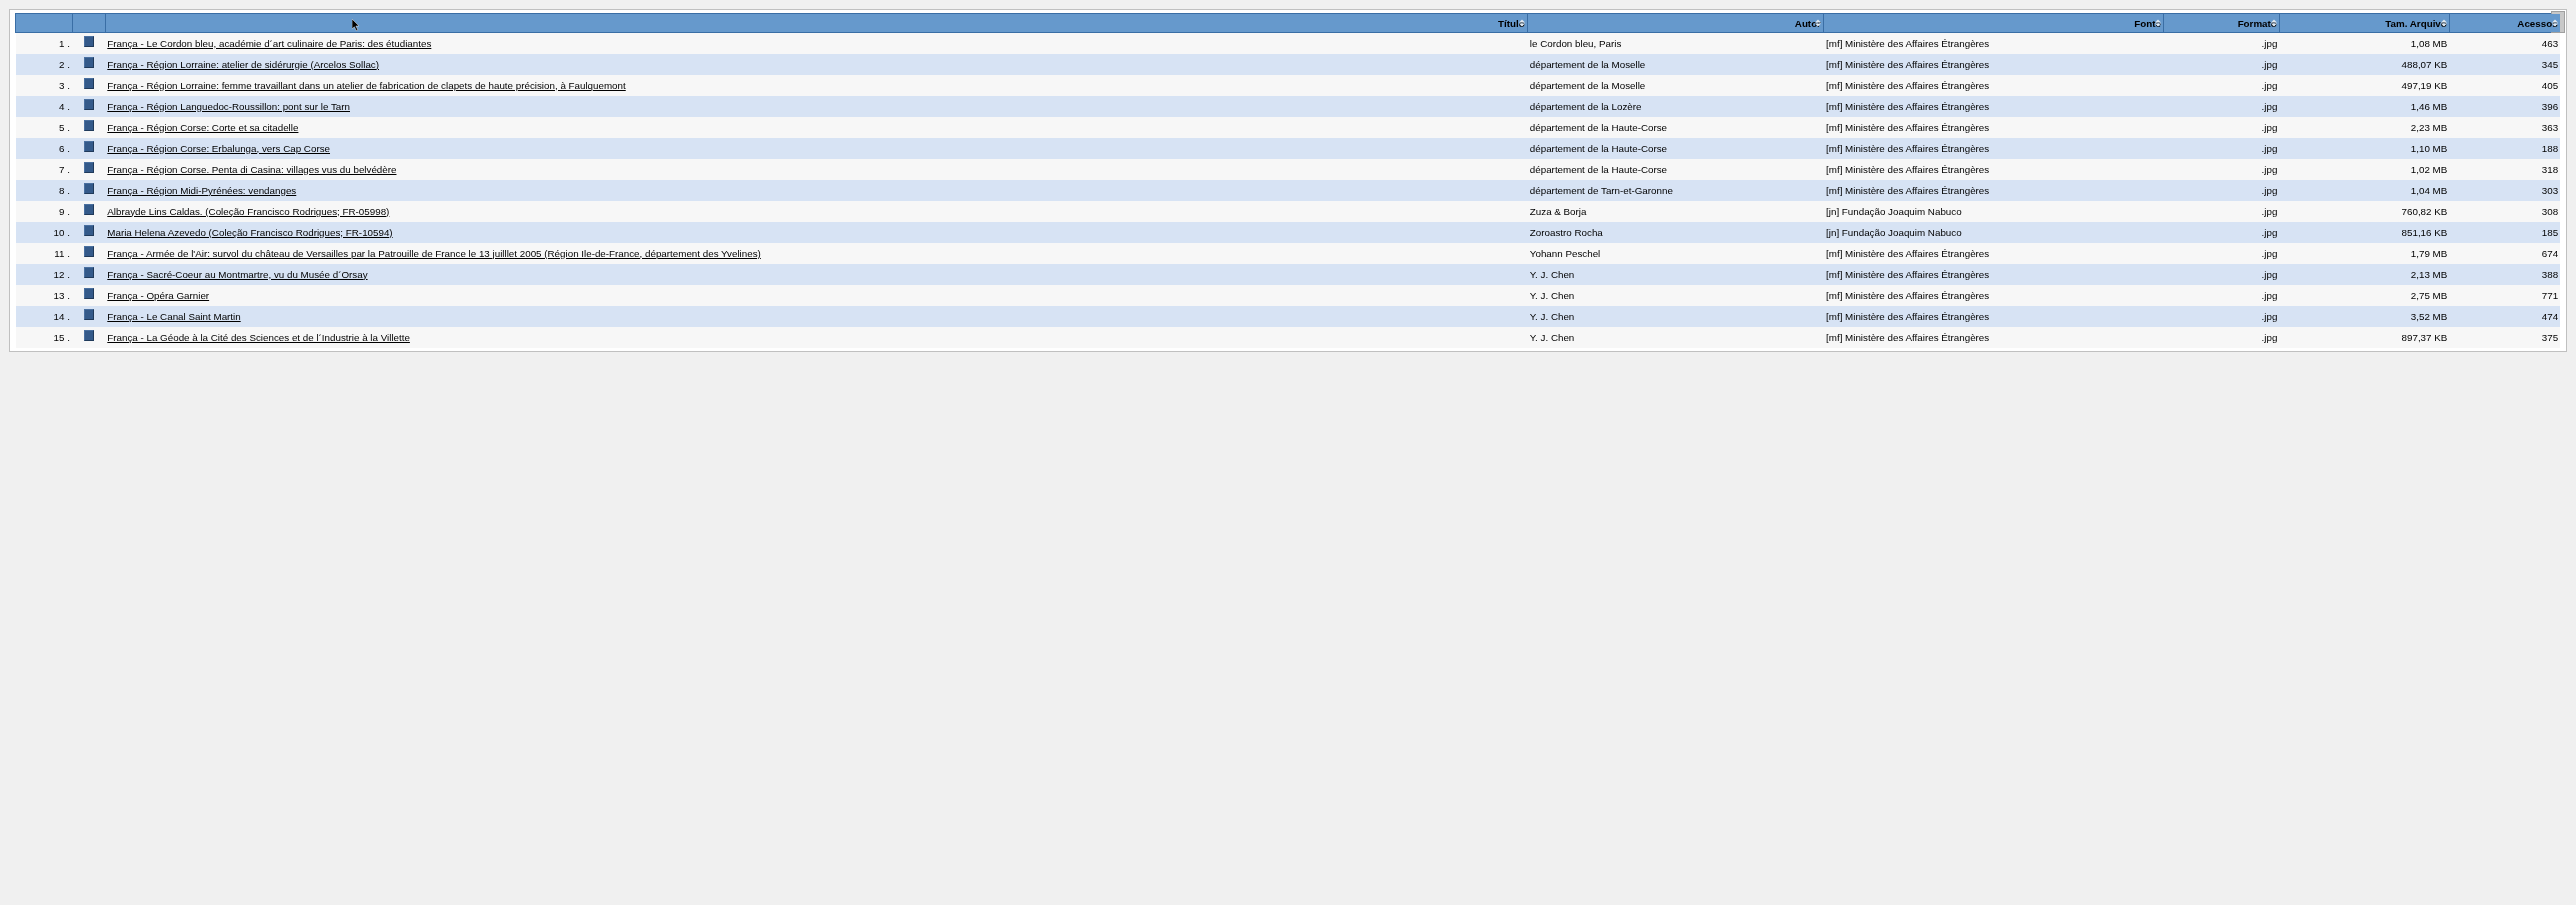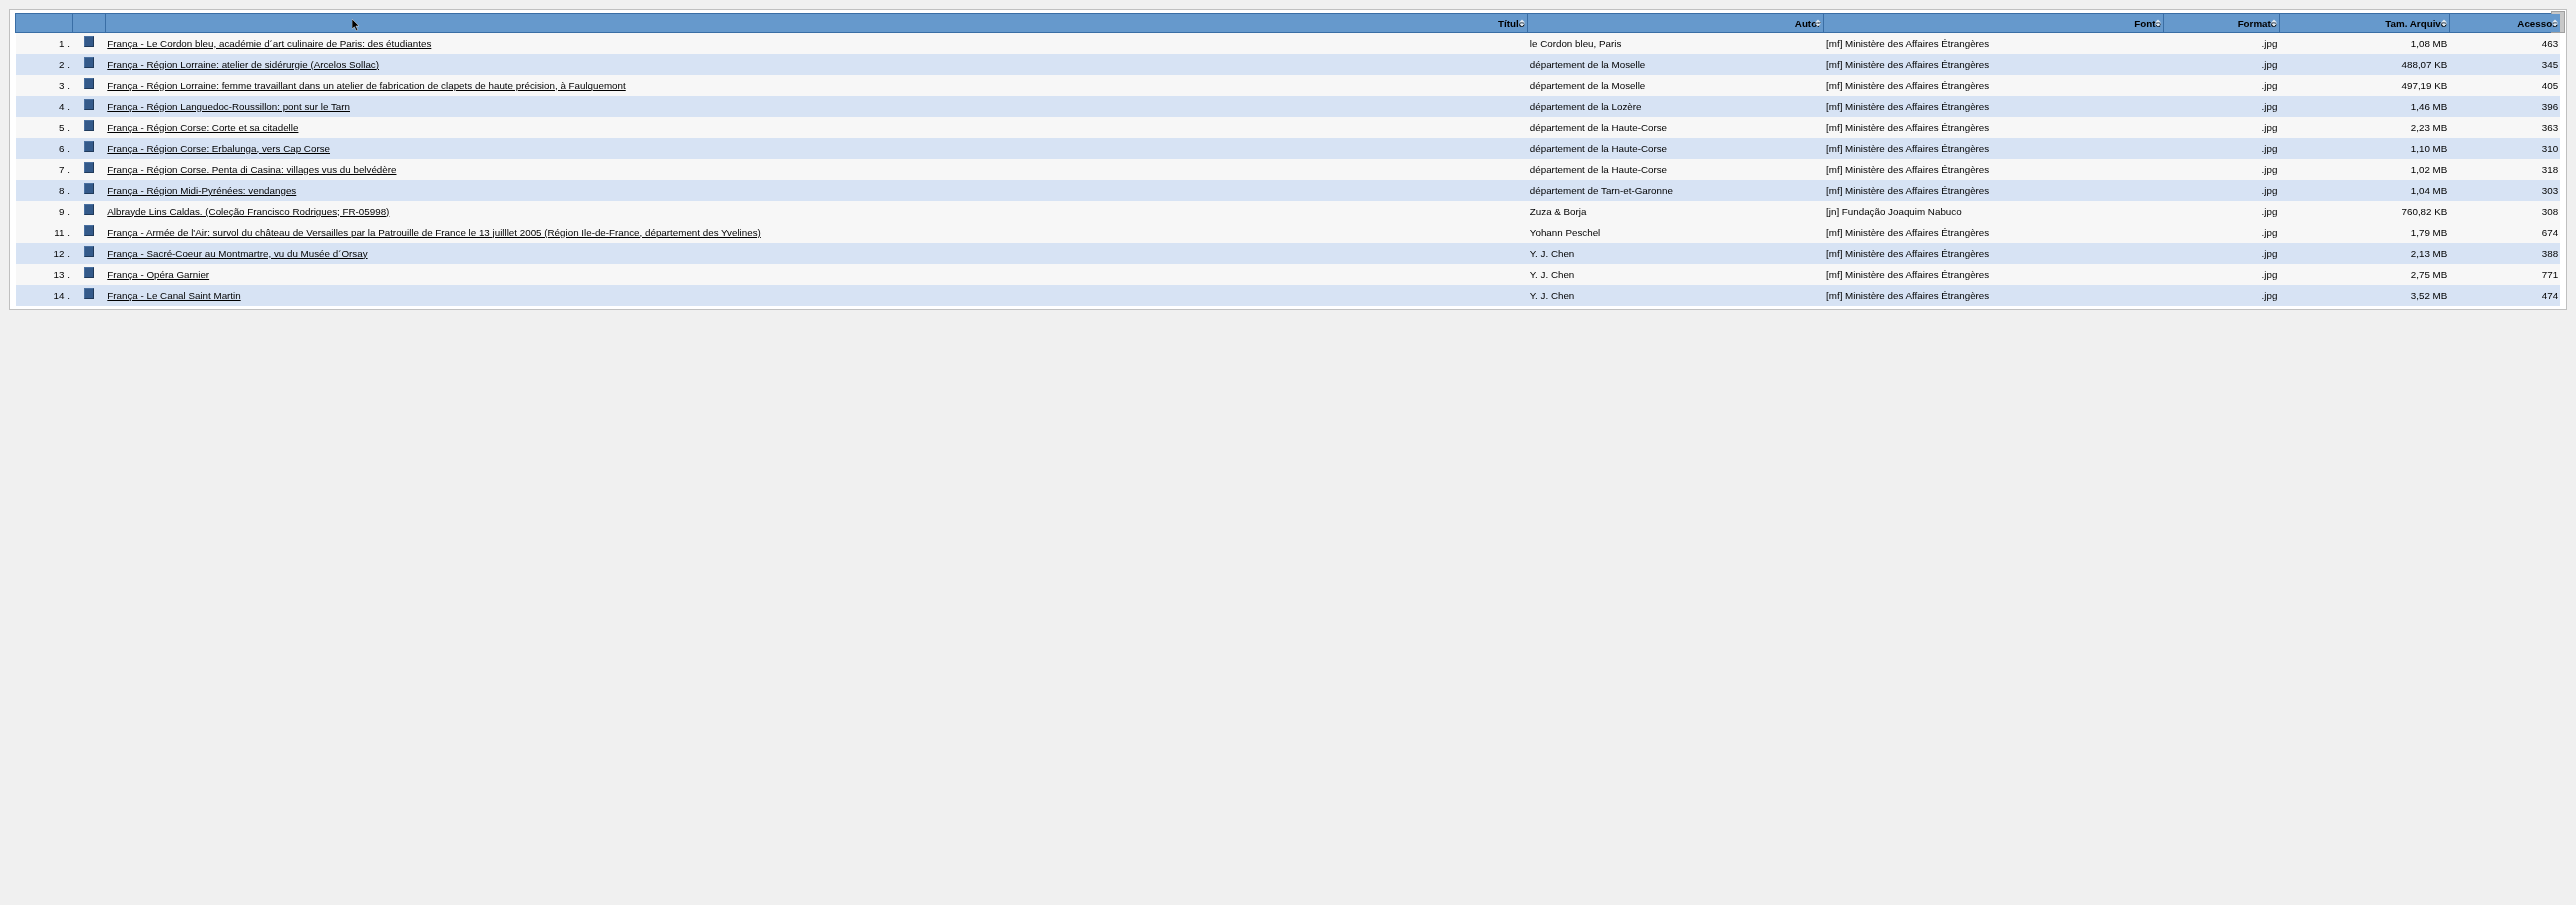--- a/index.html
+++ b/index.html
@@ -220,21 +220,21 @@
           <td class="acc">363</td>
         </tr>
         <tr class="even">
           <td class="idx">6 .</td>
           <td class="ico"><span class="fileico"></span></td>
           <td class="title"><a href="#">França - Région Corse: Erbalunga, vers Cap Corse</a></td>
           <td class="autor">département de la Haute-Corse</td>
           <td class="fonte">[mf] Ministère des Affaires Étrangères</td>
           <td class="fmt">.jpg</td>
           <td class="size">1,10 MB</td>
-          <td class="acc">310</td>
+          <td class="acc">188</td>
         </tr>
         <tr class="odd">
           <td class="idx">7 .</td>
           <td class="ico"><span class="fileico"></span></td>
           <td class="title"><a href="#">França - Région Corse. Penta di Casina: villages vus du belvédère</a></td>
           <td class="autor">département de la Haute-Corse</td>
           <td class="fonte">[mf] Ministère des Affaires Étrangères</td>
           <td class="fmt">.jpg</td>
           <td class="size">1,02 MB</td>
           <td class="acc">318</td>
@@ -252,20 +252,30 @@
         <tr class="odd">
           <td class="idx">9 .</td>
           <td class="ico"><span class="fileico"></span></td>
           <td class="title"><a href="#">Albrayde Lins Caldas. (Coleção Francisco Rodrigues; FR-05998)</a></td>
           <td class="autor">Zuza &amp; Borja</td>
           <td class="fonte">[jn] Fundação Joaquim Nabuco</td>
           <td class="fmt">.jpg</td>
           <td class="size">760,82 KB</td>
           <td class="acc">308</td>
         </tr>
+        <tr class="even">
+          <td class="idx">10 .</td>
+          <td class="ico"><span class="fileico"></span></td>
+          <td class="title"><a href="#">Maria Helena Azevedo (Coleção Francisco Rodrigues; FR-10594)</a></td>
+          <td class="autor">Zoroastro Rocha</td>
+          <td class="fonte">[jn] Fundação Joaquim Nabuco</td>
+          <td class="fmt">.jpg</td>
+          <td class="size">851,16 KB</td>
+          <td class="acc">185</td>
+        </tr>
         <tr class="odd">
           <td class="idx">11 .</td>
           <td class="ico"><span class="fileico"></span></td>
           <td class="title"><a href="#">França - Armée de l'Air: survol du château de Versailles par la Patrouille de France le 13 juilllet 2005 (Région Ile-de-France, département des Yvelines)</a></td>
           <td class="autor">Yohann Peschel</td>
           <td class="fonte">[mf] Ministère des Affaires Étrangères</td>
           <td class="fmt">.jpg</td>
           <td class="size">1,79 MB</td>
           <td class="acc">674</td>
         </tr>
@@ -291,17 +301,27 @@
         </tr>
         <tr class="even">
           <td class="idx">14 .</td>
           <td class="ico"><span class="fileico"></span></td>
           <td class="title"><a href="#">França - Le Canal Saint Martin</a></td>
           <td class="autor">Y. J. Chen</td>
           <td class="fonte">[mf] Ministère des Affaires Étrangères</td>
           <td class="fmt">.jpg</td>
           <td class="size">3,52 MB</td>
           <td class="acc">474</td>
+        </tr>
+        <tr class="odd">
+          <td class="idx">15 .</td>
+          <td class="ico"><span class="fileico"></span></td>
+          <td class="title"><a href="#">França - La Géode à la Cité des Sciences et de l´Industrie à la Villette</a></td>
+          <td class="autor">Y. J. Chen</td>
+          <td class="fonte">[mf] Ministère des Affaires Étrangères</td>
+          <td class="fmt">.jpg</td>
+          <td class="size">897,37 KB</td>
+          <td class="acc">375</td>
         </tr>
       </tbody>
   </table>
 </div>
 
 
 </body></html>

